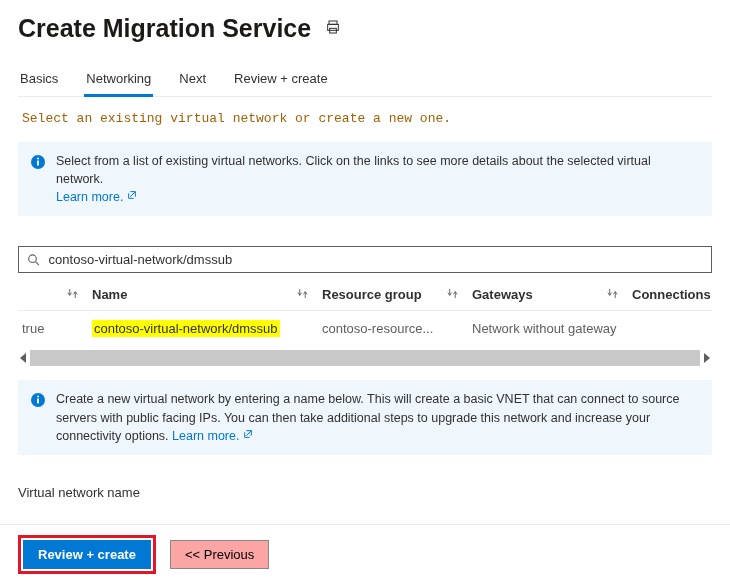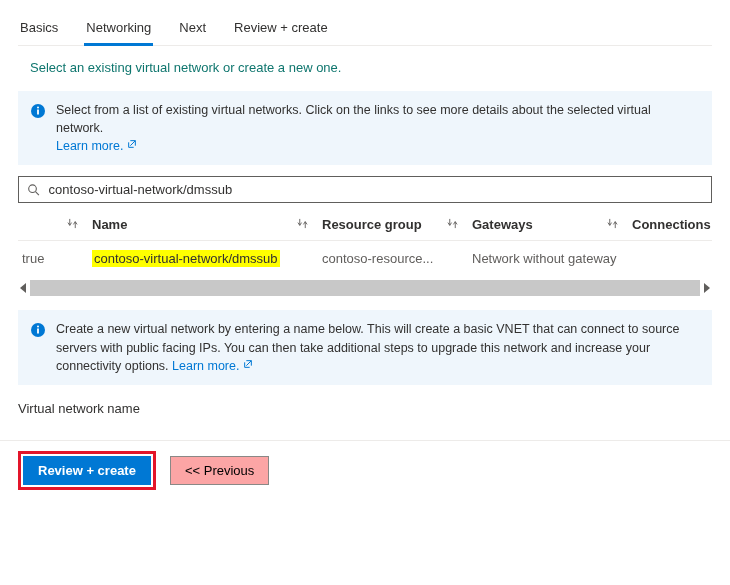--- a/index.html
+++ b/index.html
@@ -11,28 +11,28 @@
     background: #fff;
     width: 730px;
   }
   .page { padding: 14px 18px 0 18px; }
   .header { display: flex; align-items: center; gap: 14px; margin-bottom: 22px; }
   .title { font-size: 25px; font-weight: 600; color: #1b1a19; }
   .print-icon svg { width: 16px; height: 16px; stroke: #323130; fill: none; }
   .tabs { display: flex; gap: 24px; border-bottom: 1px solid #edebe9; margin-bottom: 14px; }
   .tab { padding: 6px 2px 8px 2px; cursor: pointer; color: #323130; }
   .tab.active { color: #323130; border-bottom: 3px solid #0078d4; font-weight: 400; margin-bottom: -1px; }
-  .intro { margin: 6px 0 16px 12px; color: #0f766e; }
+  .intro { margin: 6px 0 16px 4px; color: #a16207; font-family: Liberation Mono, monospace; }
   .info-box {
     background: #eff6fc;
     padding: 10px 12px;
     display: flex;
     gap: 10px;
     align-items: flex-start;
-    margin-bottom: 11px;
+    margin-bottom: 30px;
     font-size: 12.5px;
   }
   .info-icon {
     flex: 0 0 16px;
     width: 16px; height: 16px;
     margin-top: 2px;
   }
   .info-icon svg { width: 16px; height: 16px; }
   .info-text { line-height: 1.45; color: #323130; }
   .link { color: #0078d4; cursor: pointer; }
@@ -116,20 +116,30 @@
   .highlight-box {
     border: 3px solid #e3152a;
     padding: 2px;
     display: inline-block;
   }
 </style>
 </head>
 <body>
 
 <div class="page">
+  <div class="header">
+    <div class="title">Create Migration Service</div>
+    <span class="print-icon">
+      <svg viewBox="0 0 24 24">
+          <rect x="6" y="3" width="12" height="5" stroke-width="1.5"></rect>
+          <rect x="4" y="8" width="16" height="9" stroke-width="1.5"></rect>
+          <rect x="7" y="14" width="10" height="7" stroke-width="1.5"></rect>
+        </svg>
+    </span>
+  </div>
 
   <div class="tabs">
     <div class="tab">Basics</div>
     <div class="tab active">Networking</div>
     <div class="tab">Next</div>
     <div class="tab">Review + create</div>
   </div>
 
   <div class="intro">Select an existing virtual network or create a new one.</div>
 

